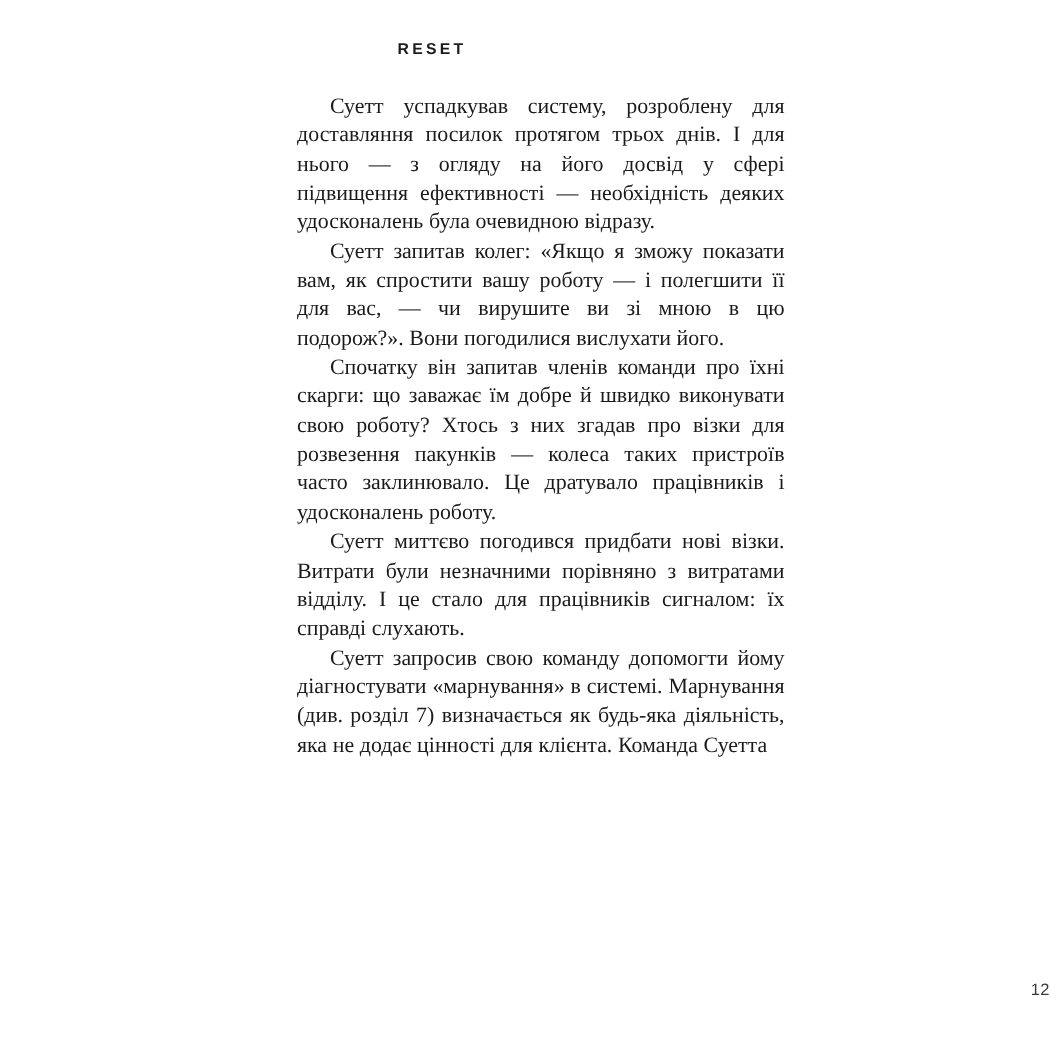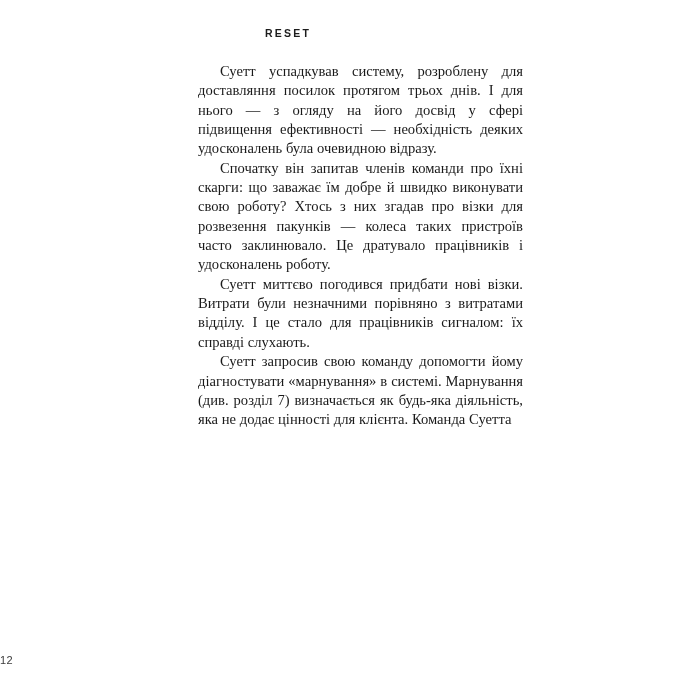--- a/index.html
+++ b/index.html
@@ -53,40 +53,41 @@
     word-spacing: 0.1px;
   }
   .para i {
     font-style: italic;
   }
   .folio {
     position: absolute;
     top: 653px;
     left: 0;
     width: 700px;
-    text-align: left;
+    text-align: right;
     font-family: "Liberation Sans", "DejaVu Sans", sans-serif;
     font-size: 11px;
     color: #3b3b3b;
     letter-spacing: 0.3px;
     line-height: 14px;
   }
 </style>
 </head>
 <body>
 
 <div class="page">
 
   <div class="running-head">RESET</div>
 
   <div class="text-column">
 
     <p class="para">Суетт успадкував систему, розроблену для доставляння посилок протягом трьох днів. І для нього — з огляду на його досвід у сфері підвищення ефективності — необхідність деяких удосконалень була очевидною відразу.</p>
 
 
+    <p class="para">Суетт запитав колег: «Якщо я зможу показати вам, як спростити вашу роботу — і полегшити її для вас, — чи вирушите ви зі мною в цю подорож?». Вони погодилися вислухати його.</p>
 
     <p class="para">Спочатку він запитав членів команди про їхні скарги: що заважає їм добре й швидко виконувати свою роботу? Хтось з них згадав про візки для розвезення пакунків — колеса таких пристроїв часто заклинювало. Це дратувало працівників і удосконалень роботу.</p>
 
     <p class="para">Суетт миттєво погодився придбати нові візки. Витрати були незначними порівняно з витратами відділу. І це стало для працівників сигналом: їх справді слухають.</p>
 
 
     <p class="para">Суетт запросив свою команду допомогти йому діагностувати «марнування» в системі. Марнування (див. розділ 7) визначається як будь-яка діяльність, яка не додає цінності для клієнта. Команда Суетта</p>
 
   </div>
 

